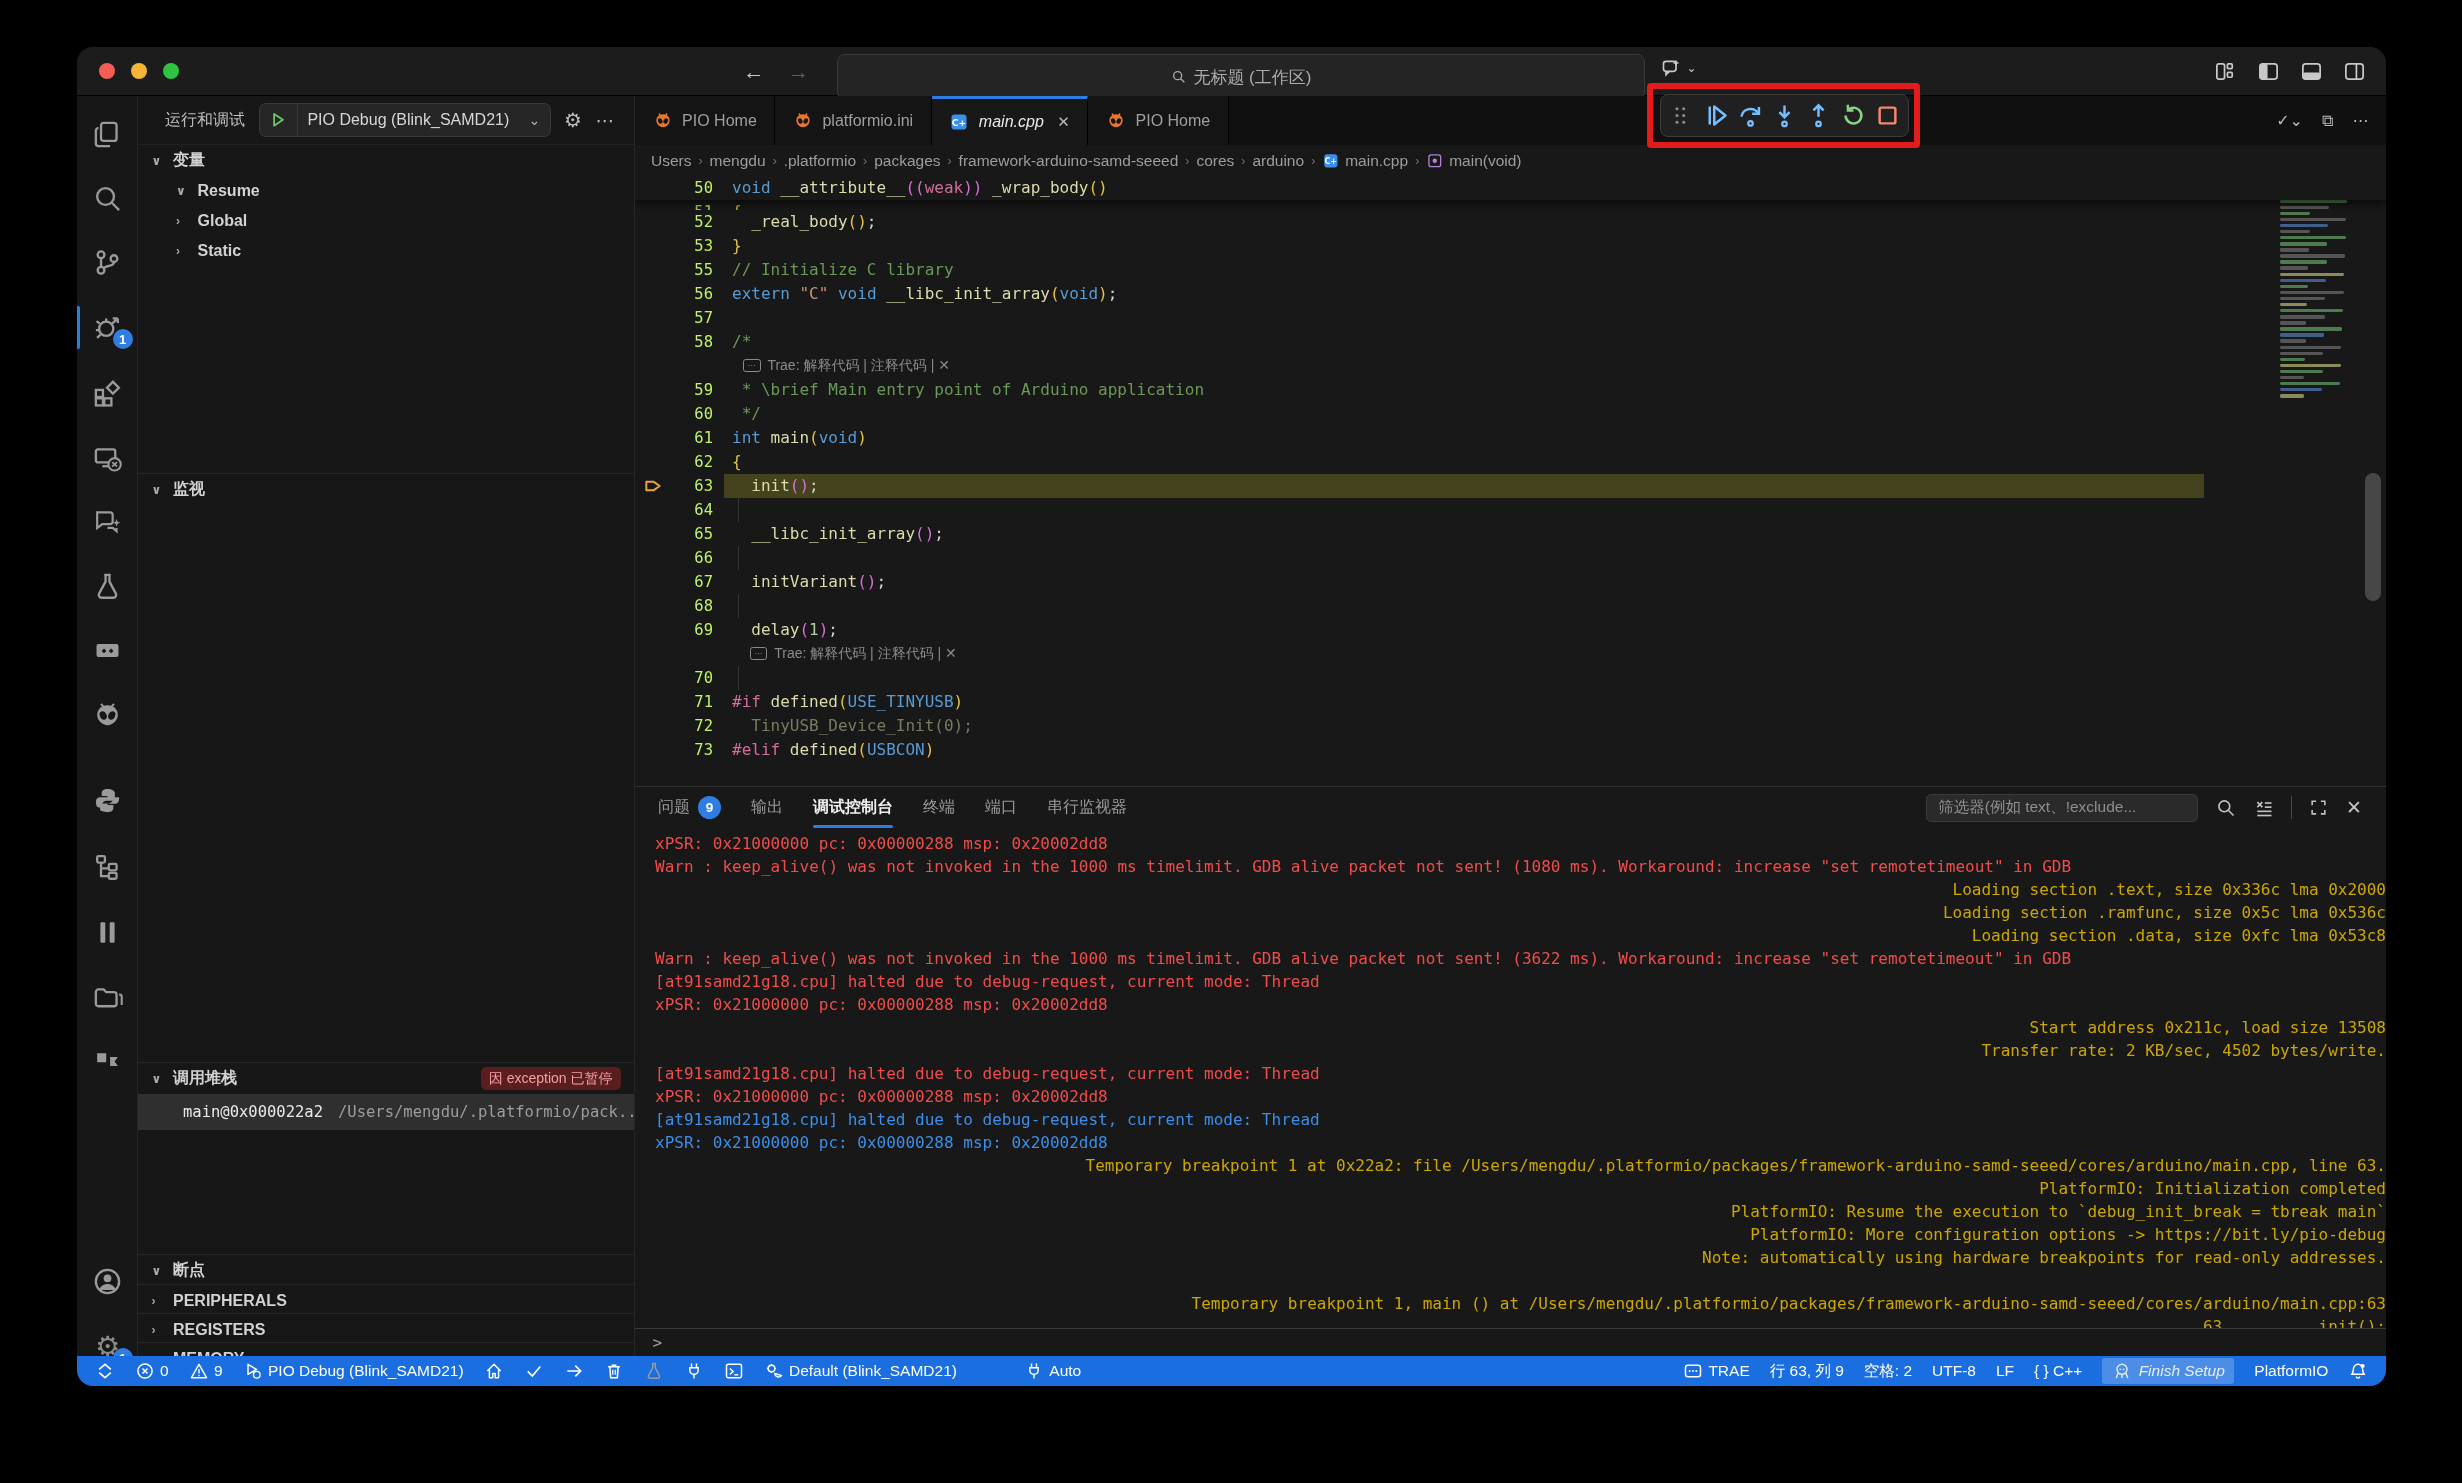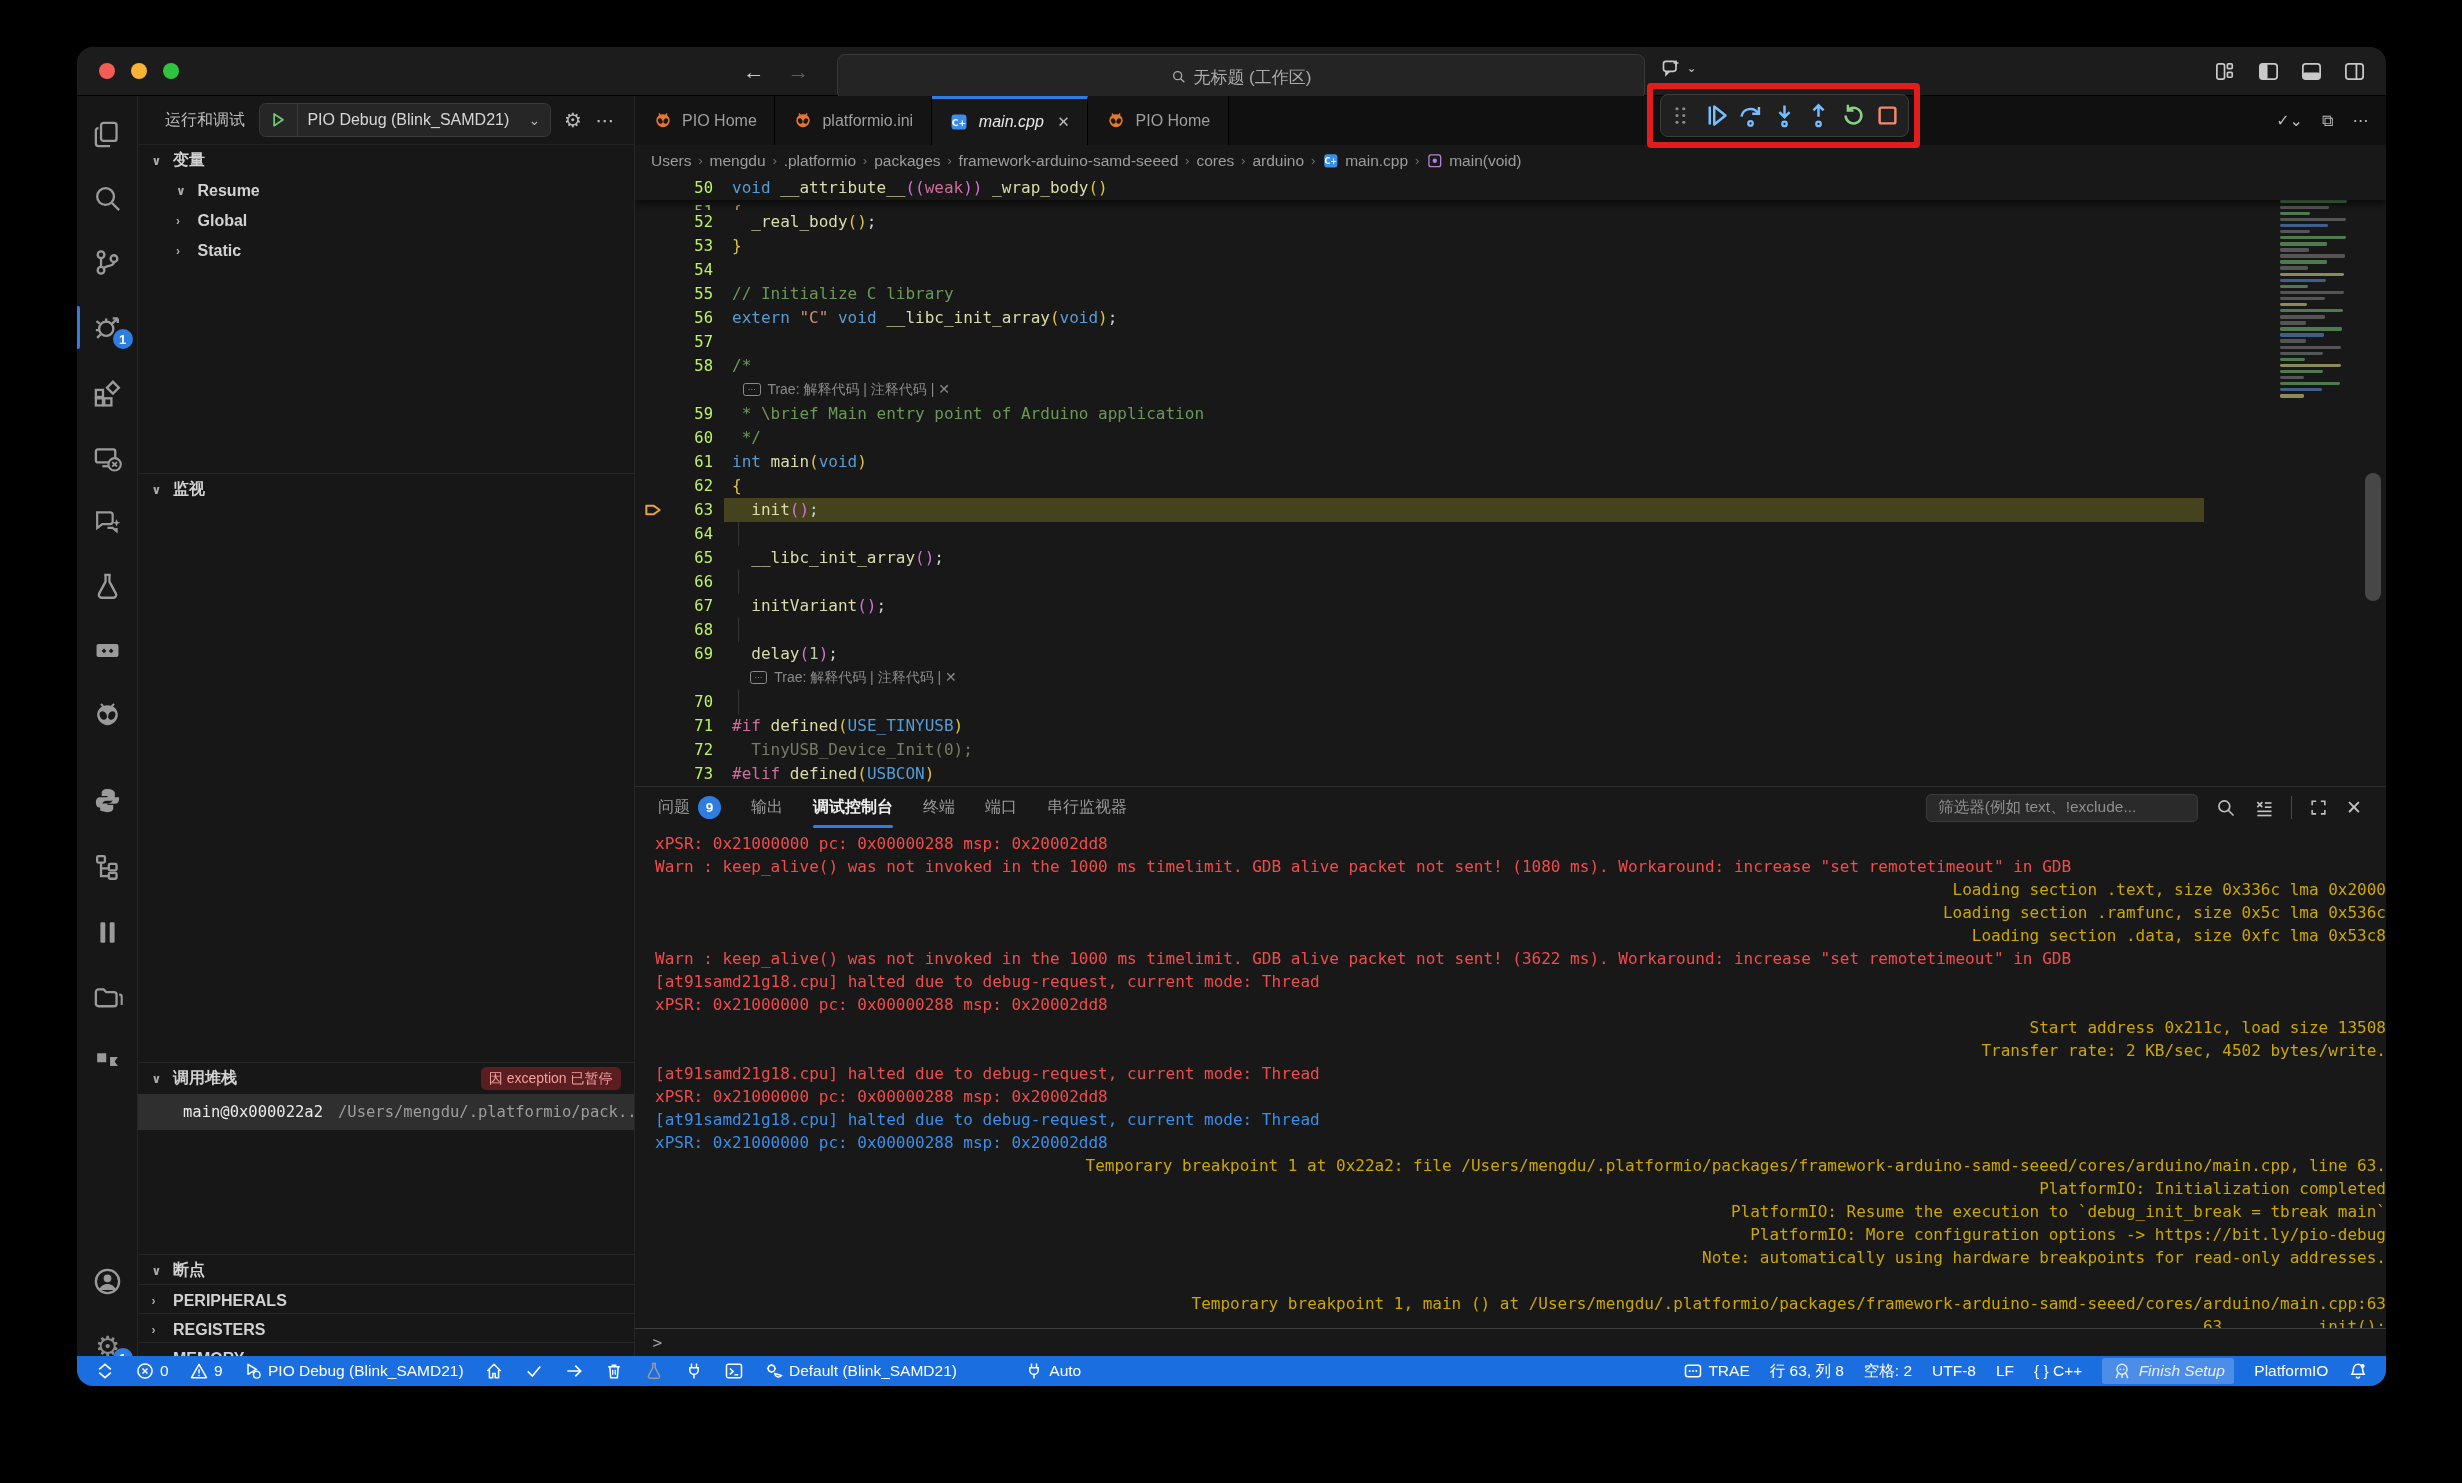--- a/index.html
+++ b/index.html
@@ -510,25 +510,20 @@
             <span class="ln">52</span>
             <span class="ct"><span class="pl">  </span><span class="fn">_real_body</span><span class="yb">()</span><span class="pl">;</span></span>
           </div>
           <div class="cl">
             <span class="mk"></span>
             <span class="ln">53</span>
             <span class="ct"><span class="yb">}</span></span>
           </div>
           <div class="cl">
             <span class="mk"></span>
-            <span class="ln">54</span>
-            <span class="ct"></span>
-          </div>
-          <div class="cl">
-            <span class="mk"></span>
             <span class="ln">55</span>
             <span class="ct"><span class="cm">// Initialize C library</span></span>
           </div>
           <div class="cl">
             <span class="mk"></span>
             <span class="ln">56</span>
             <span class="ct"><span class="kw">extern </span><span class="st">"C"</span><span class="pl"> </span><span class="kw">void </span><span class="fn">__libc_init_array</span><span class="yb">(</span><span class="kw">void</span><span class="yb">)</span><span class="pl">;</span></span>
           </div>
           <div class="cl">
             <span class="mk"></span>
@@ -910,21 +905,21 @@
             <svg width="20" height="20" viewBox="0 0 24 24">
               <rect x="3" y="5" width="18" height="14" rx="3" fill="none" stroke="#fff" stroke-width="1.8"></rect>
               <circle cx="8" cy="12" r="1.2" fill="#fff"></circle>
               <circle cx="12" cy="12" r="1.2" fill="#fff"></circle>
               <circle cx="16" cy="12" r="1.2" fill="#fff"></circle>
             </svg>
           </span>
           <span>TRAE</span>
         </div>
         <div class="sb-item">
-          <span>行 63, 列 8</span>
+          <span>行 63, 列 9</span>
         </div>
         <div class="sb-item">
           <span>空格: 2</span>
         </div>
         <div class="sb-item">
           <span>UTF-8</span>
         </div>
         <div class="sb-item">
           <span>LF</span>
         </div>

